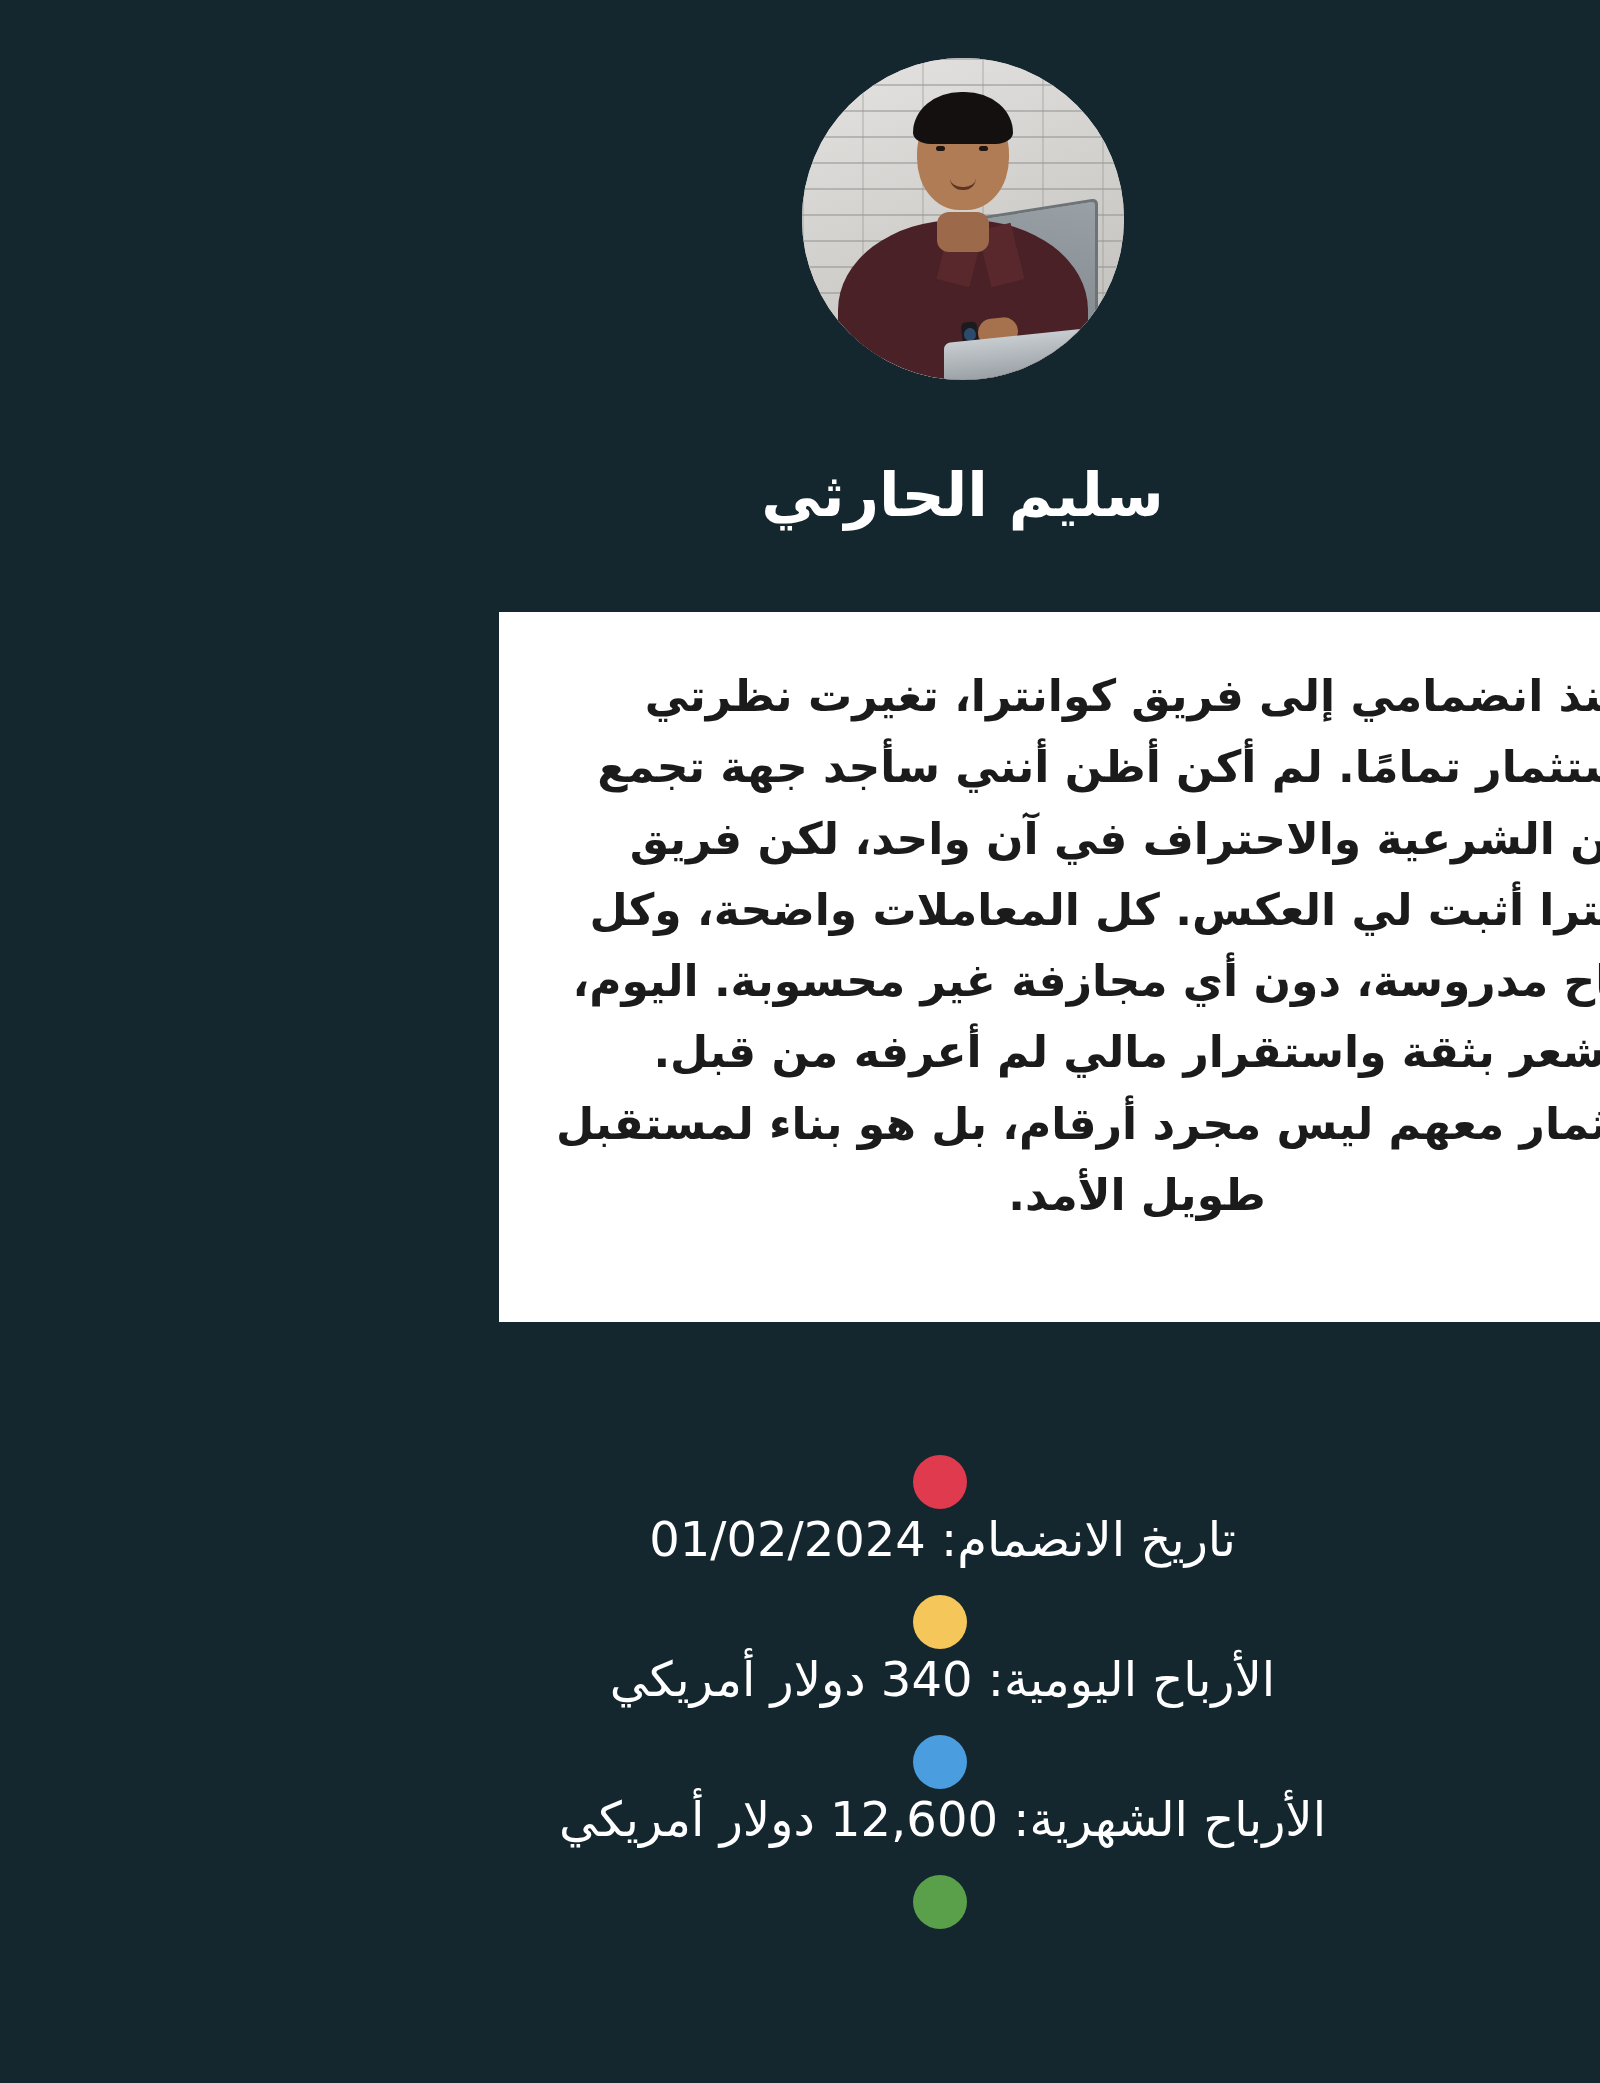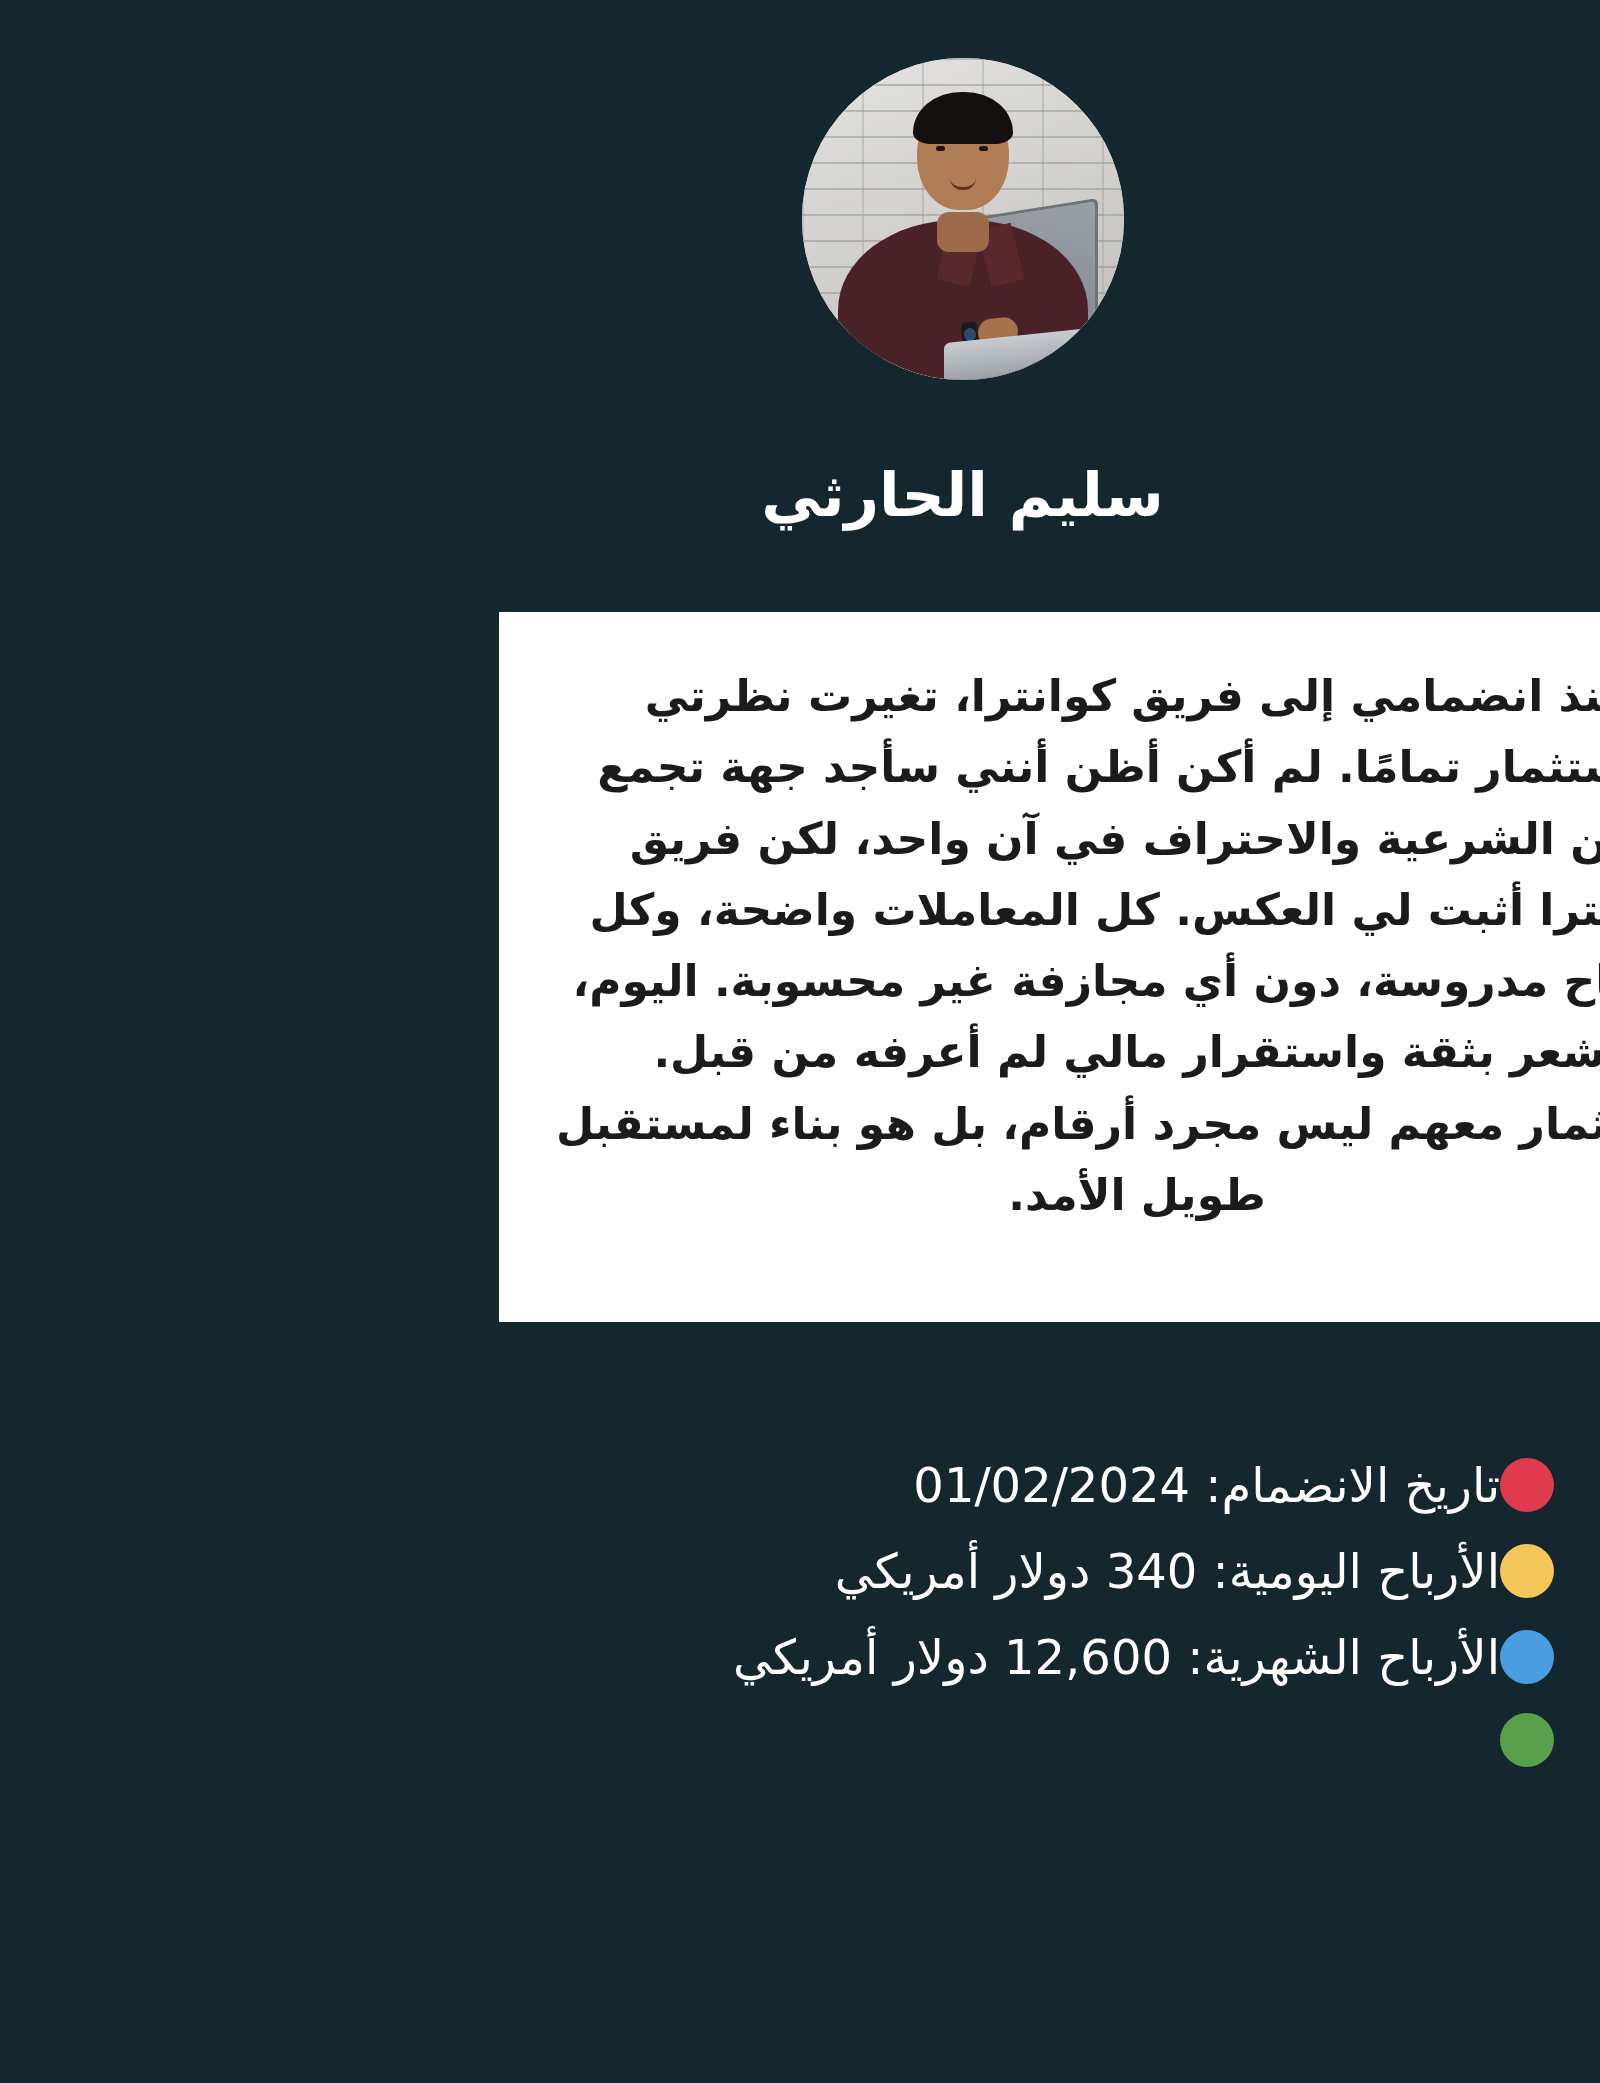--- a/index.html
+++ b/index.html
@@ -228,20 +228,21 @@
   .stats {
     position: absolute;
     top: 1455px;
     right: 0;
     left: 0;
     padding-right: 40px;
     box-sizing: border-box;
   }
   .stat-row {
     display: flex;
+    flex-direction: column;
     align-items: center;
     justify-content: flex-start;
     margin-bottom: 26px;
     direction: rtl;
   }
   .bullet {
     flex: 0 0 auto;
     width: 54px;
     height: 54px;
     border-radius: 50%;

